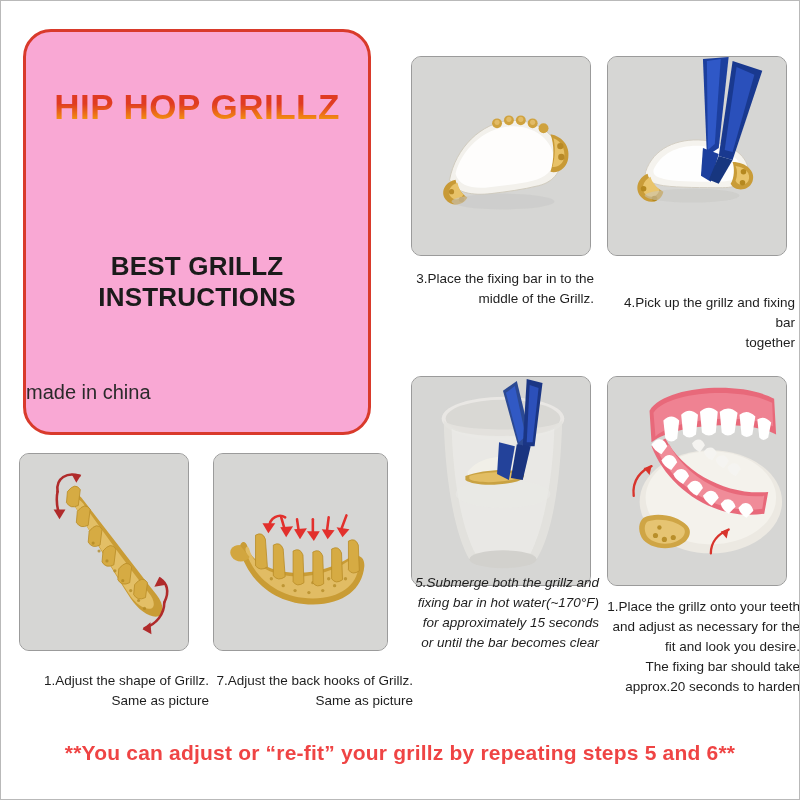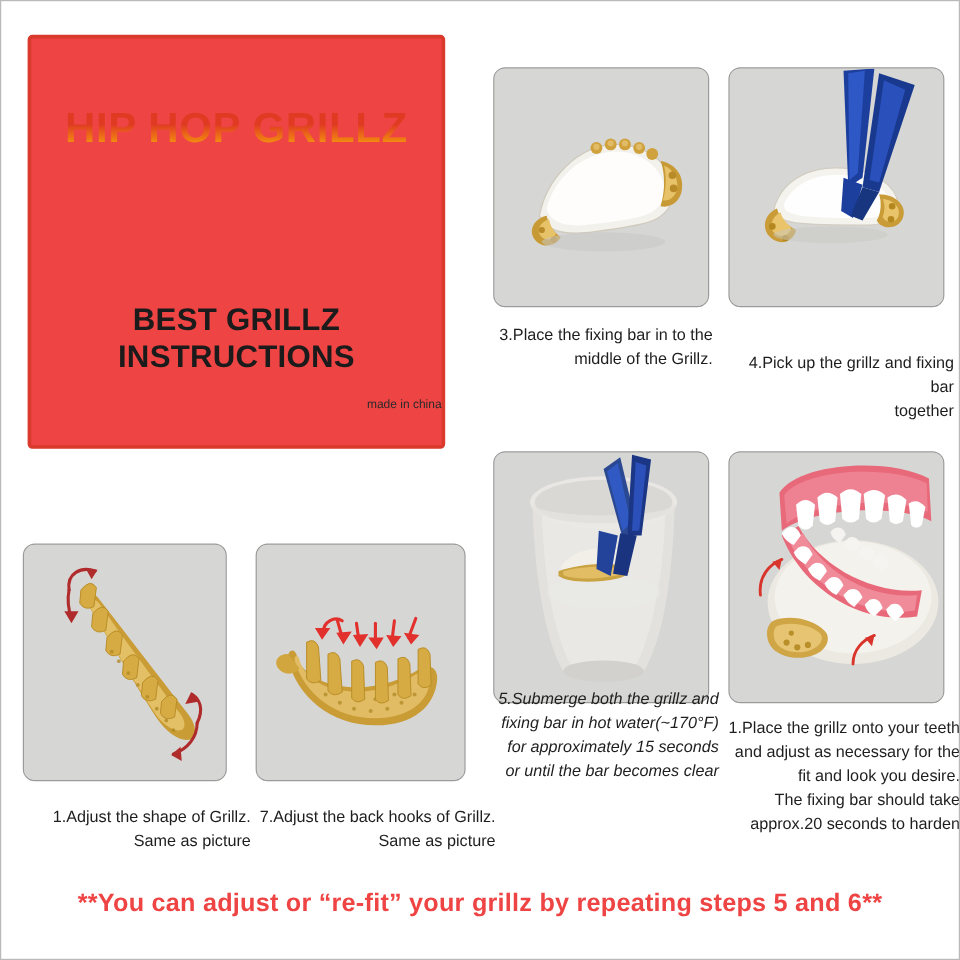--- a/index.html
+++ b/index.html
@@ -22,25 +22,25 @@
     background: #ffffff;
     overflow: hidden;
   }
 
   
   .title-card {
     position: absolute;
     left: 22px;
     top: 28px;
     width: 348px;
-    height: 345px;
+    height: 406px;
     box-sizing: border-box;
     border: 3px solid #d93a2b;
-    border-radius: 4px;
-    background: #ef4444;
+    border-radius: 28px;
+    background: #f9a8d4;
   }
   .brand {
     position: absolute;
     left: 0; right: 0;
     top: 55px;
     text-align: center;
     font-size: 35px;
     font-weight: bold;
     letter-spacing: 0.5px;
     font-family: "Liberation Sans", sans-serif;
@@ -59,22 +59,22 @@
     font-size: 26px;
     font-weight: bold;
     color: #1b1b1b;
     letter-spacing: 0.2px;
     margin-top: 34px;
   }
   .madein {
     position: absolute;
     left: 0; right: 0;
     bottom: 28px;
-    text-align: right;
-    font-size: 10px;
+    text-align: left;
+    font-size: 20px;
     color: #2a2a2a;
   }
 
   
   .panel {
     position: absolute;
     box-sizing: border-box;
     border: 1px solid #9b9b9b;
     border-radius: 10px;
     background: #d6d6d4;

